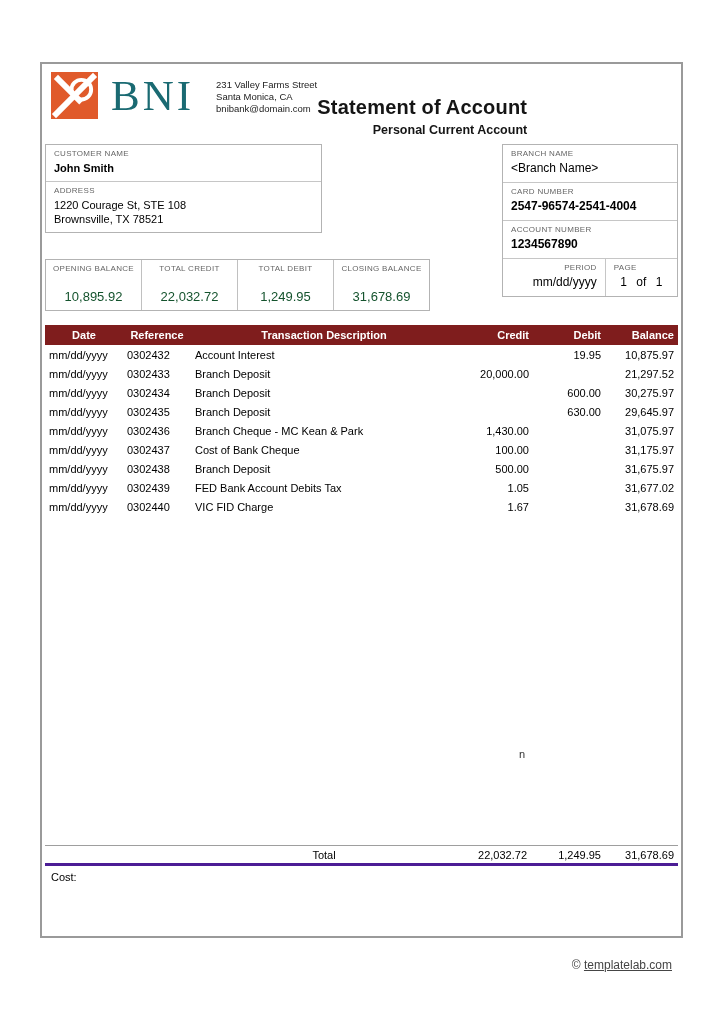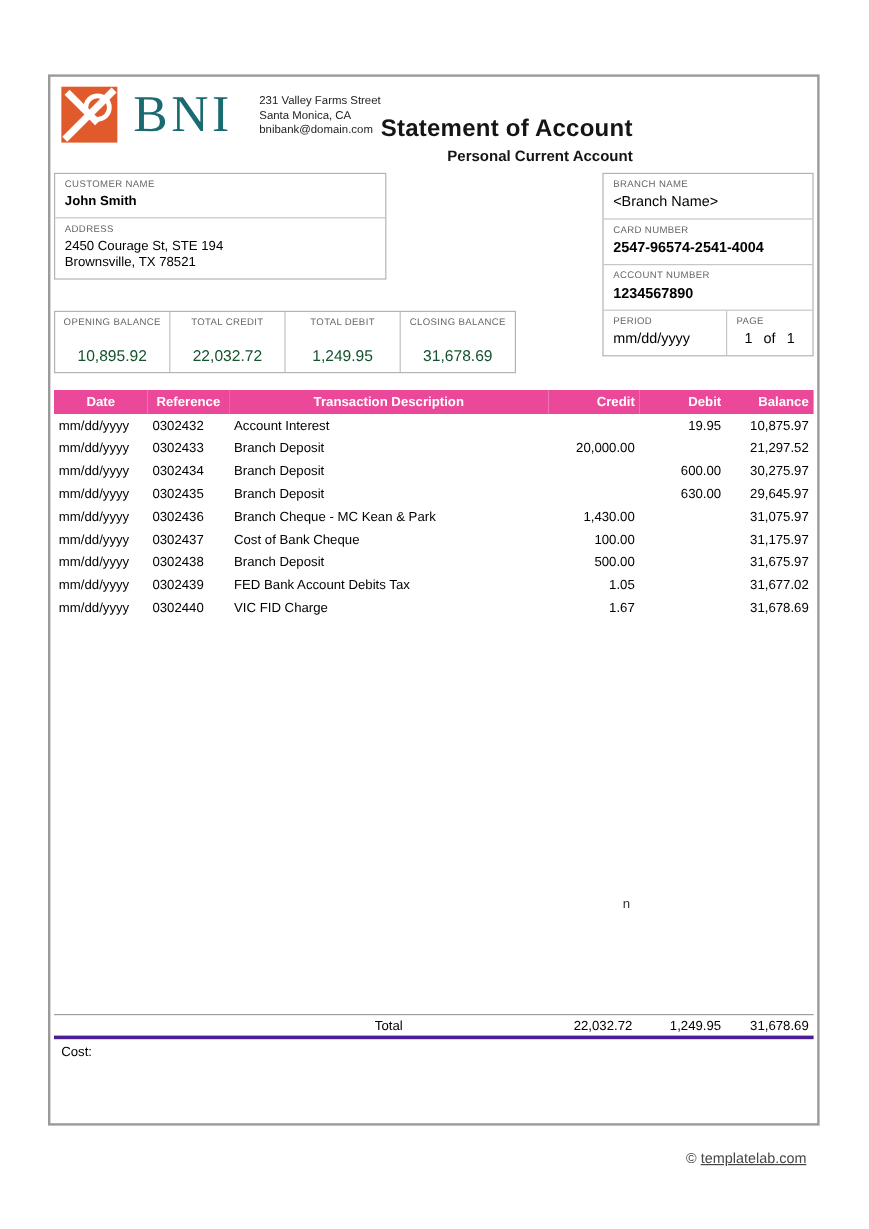--- a/index.html
+++ b/index.html
@@ -34,29 +34,29 @@
   .value.semibold { font-weight:600; }
 
   .summary-strip { margin-top:26px; width:385px; display:flex; border:1px solid #b3b3b3; }
   .summary-cell { flex:1; text-align:center; padding:4px 2px 6px 2px; }
   .summary-cell + .summary-cell { border-left:1px solid #c0c0c0; }
   .summary-value { font-size:13px; margin-top:16px; color:#14532d; }
 
   .account-box { width:176px; }
   .acct-section { padding:4px 8px 7px 8px; }
   .period-page { display:flex; }
-  .pp-cell { padding:4px 8px 7px 8px; }
+  .pp-cell { padding:4px 8px 7px 8px;text-align:right; }
   .pp-period { flex:1.55; }
   .pp-page { flex:1; border-left:1px solid #c6c6c6; text-align:center; }
   .pp-page .label { text-align:left; display:block; }
   .word-sp { word-spacing:6px; }
 
   
   .txn-table { width:100%; border-collapse:collapse; table-layout:fixed; margin-top:14px; }
-  .txn-table th { background:#ec4899; color:#fff; font-size:11px; font-weight:700;
+  .txn-table th { background:#7f1d1d; color:#fff; font-size:11px; font-weight:700;
     height:20px; padding:0 4px; }
   .txn-table td { font-size:11px; height:19px; padding:0 4px; white-space:nowrap; overflow:hidden; }
   .al { text-align:left; } .ar { text-align:right; } .ac { text-align:center; }
   .pl-date { padding-left:12px; } .pl-ref { padding-left:10px; } .pl-desc { padding-left:6px; }
   .pr-credit { padding-right:6px; } .pr-debit { padding-right:4px; } .pr-bal { padding-right:4px; }
 
   .body-space { height:329px; position:relative; }
   .stray-text { position:absolute; left:474px; top:232px; font-size:11px; color:#333; }
 
   .total-row { display:grid; grid-template-columns:78px 68px 266px 76px 72px 1fr;
@@ -100,21 +100,21 @@
 
   <div class="info-row">
     <div class="left-col">
       <div class="box customer-box">
         <div class="section">
           <div class="label">CUSTOMER NAME</div>
           <div class="value bold">John Smith</div>
         </div>
         <div class="section">
           <div class="label">ADDRESS</div>
-          <div class="value">2450 Courage St, STE 194</div>
+          <div class="value">1220 Courage St, STE 108</div>
           <div class="value" style="margin-top:0;">Brownsville, TX 78521</div>
         </div>
       </div>
 
       <div class="summary-strip">
         <div class="summary-cell">
           <div class="label">OPENING BALANCE</div>
           <div class="summary-value">10,895.92</div>
         </div>
         <div class="summary-cell">

